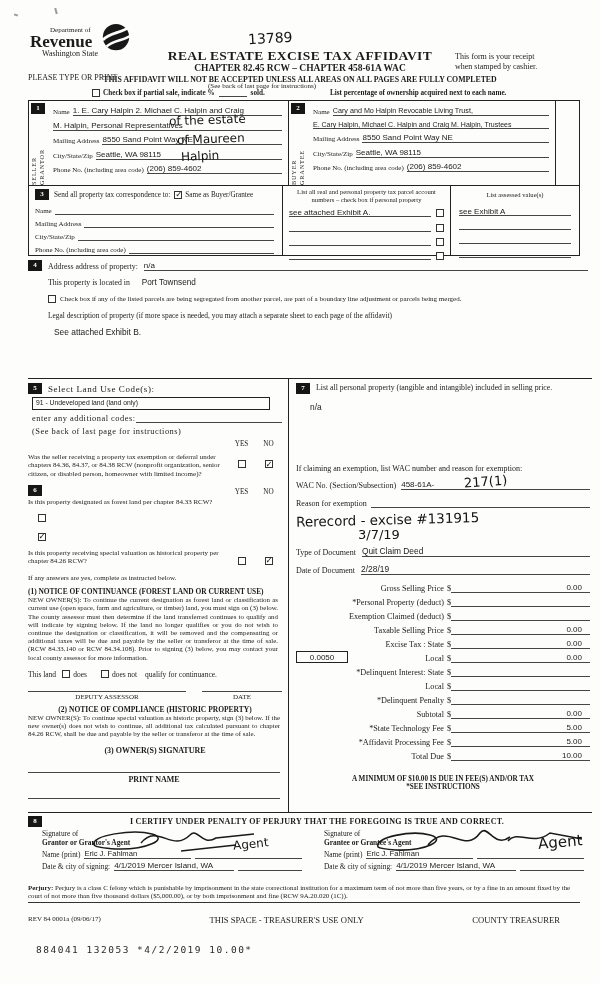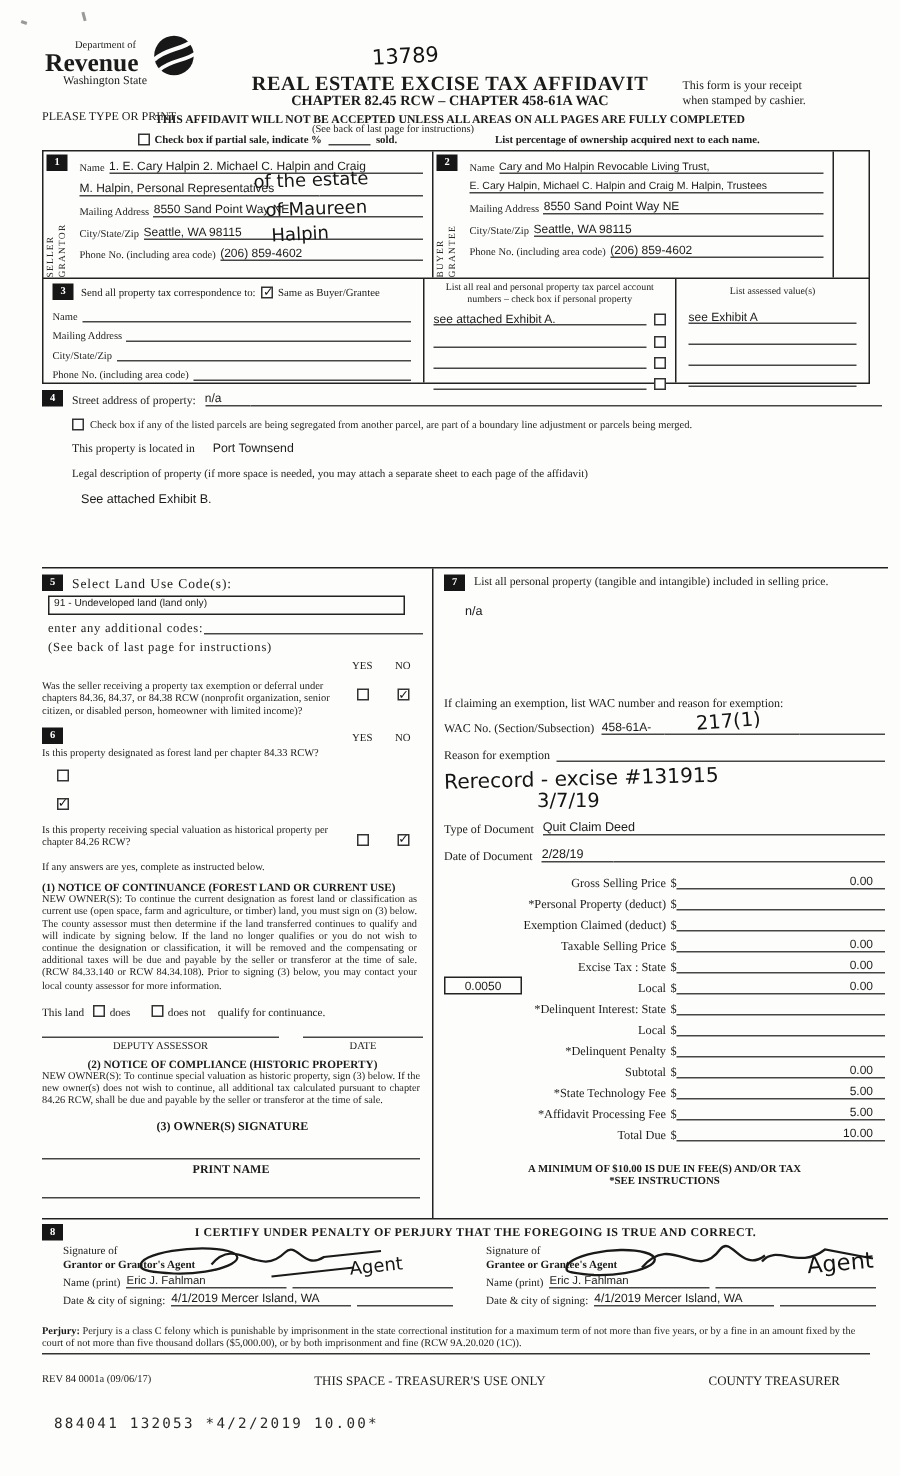--- a/index.html
+++ b/index.html
@@ -257,31 +257,31 @@
         </div>
       <div class="pline">
           <span class="ul"></span>
         </div>
     </div>
   </div>
 
   <div class="abs sec4">
     <div class="frow" style="font-size:7.8px;">
       <span class="badge">4</span>
-      <span style="margin-left:6px;">Street address of property:</span>
+      <span style="margin-left:6px;">Address address of property:</span>
       <span class="sans ul" style="font-size:8px;margin-left:6px;min-width:30px;">n/a</span>
       <span class="ul fill" style="height:9px;"></span>
+    </div>
+    <div style="margin:7px 0 0 20px;font-size:7.8px;">
+      <span>This property is located in</span>
+      <span class="sans" style="font-size:8.2px;margin-left:10px;">Port Townsend</span>
     </div>
     <div style="margin:8px 0 0 20px;font-size:7px;display:flex;align-items:center;">
       <span class="cb"></span>
       <span style="margin-left:4px;">Check box if any of the listed parcels are being segregated from another parcel, are part of a boundary line adjustment or parcels being merged.</span>
-    </div>
-    <div style="margin:7px 0 0 20px;font-size:7.8px;">
-      <span>This property is located in</span>
-      <span class="sans" style="font-size:8.2px;margin-left:10px;">Port Townsend</span>
     </div>
     <div style="margin:8px 0 0 20px;font-size:7.4px;">Legal description of property (if more space is needed, you may attach a separate sheet to each page of the affidavit)</div>
     <div class="sans" style="margin:7px 0 0 26px;font-size:8.4px;">See attached Exhibit B.</div>
   </div>
 
   <div class="abs main2">
     <div class="lcol">
       <div style="display:flex;align-items:center;">
         <span class="badge">5</span>
         <span style="margin-left:6px;font-size:9px;letter-spacing:.6px;">Select Land Use Code(s):</span>

